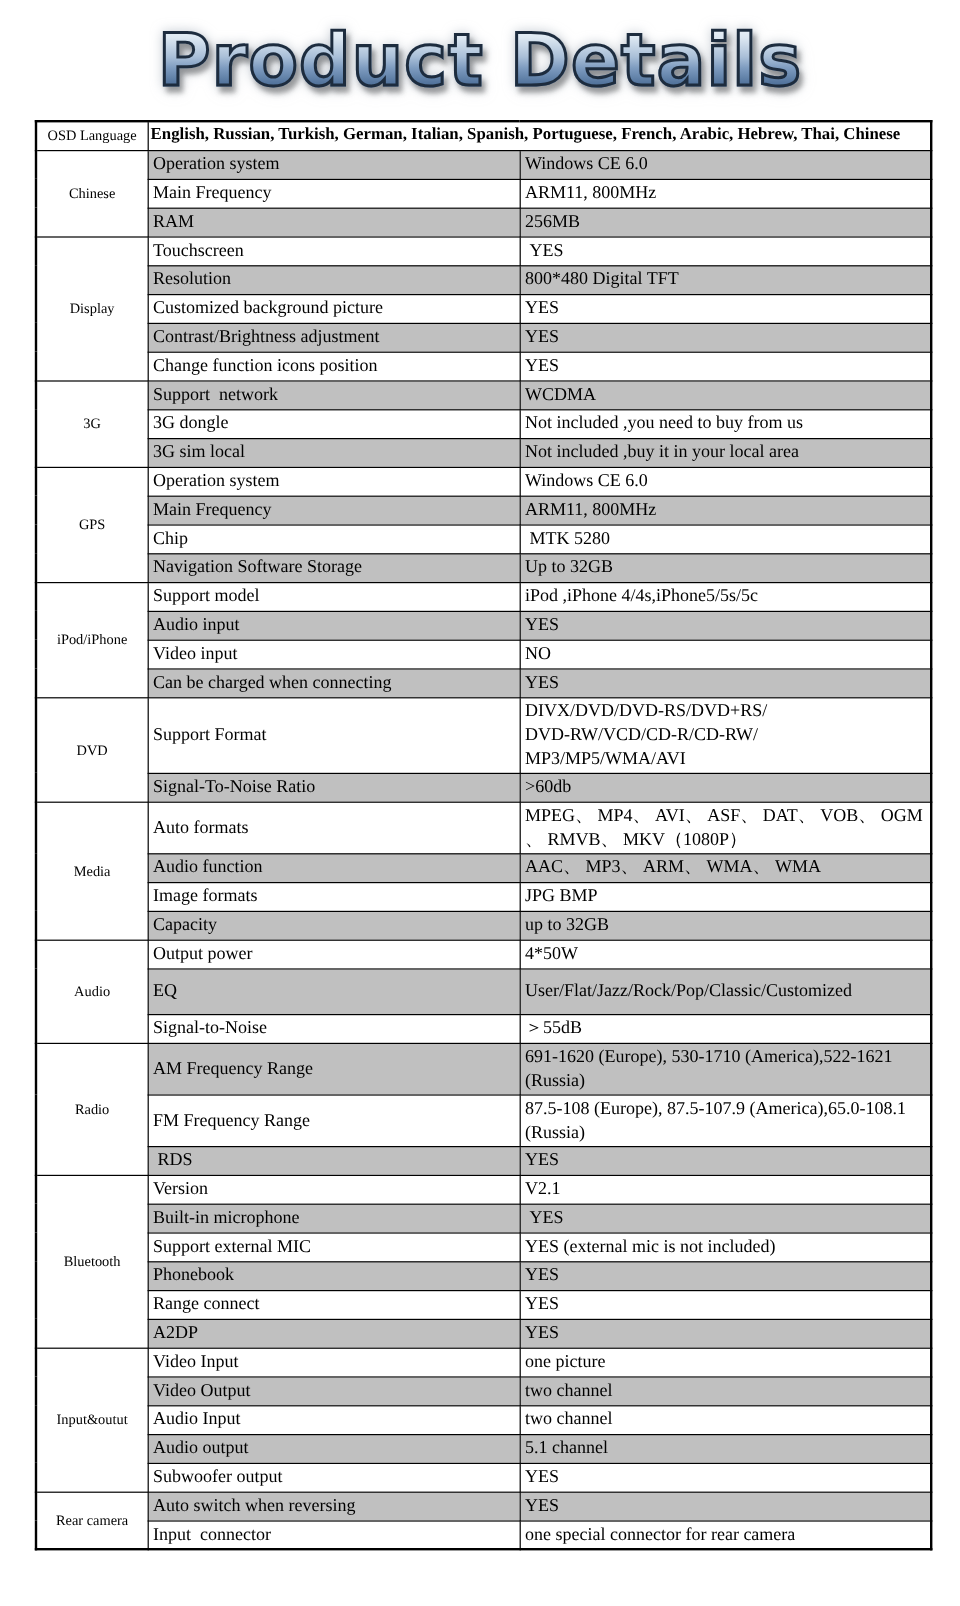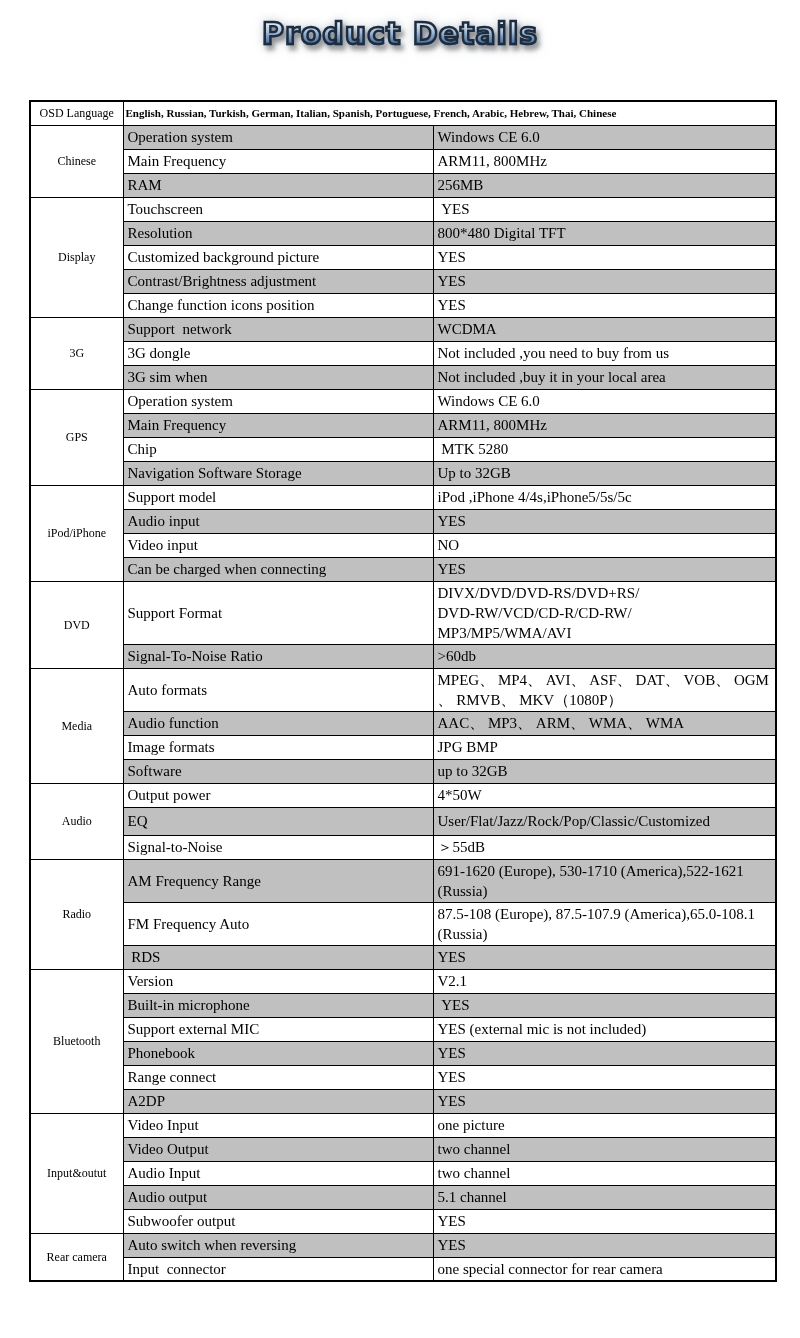--- a/index.html
+++ b/index.html
@@ -15,21 +15,21 @@
   .title-wrap {
     text-align: center;
     padding-top: 16px;
     height: 100px;
   }
   .title {
     display: inline-block;
     margin: 0;
     font-family: "DejaVu Sans", sans-serif;
     font-weight: bold;
-    font-size: 30px;
+    font-size: 60px;
     letter-spacing: 1px;
     background: linear-gradient(180deg,
       #f6fafd 0%, #dde8f2 22%, #a9bfd8 45%,
       #7e9cc0 58%, #56779f 75%, #3b5c87 90%, #2f4d75 100%);
     -webkit-background-clip: text;
     background-clip: text;
     color: #6d88ac;
     -webkit-text-fill-color: transparent;
     -webkit-text-stroke: 2.5px #1d2c3e;
     filter: drop-shadow(3px 5px 2px rgba(45,45,45,0.40))
@@ -66,21 +66,21 @@
     white-space: nowrap;
     padding: 1px 1px;
   }
   td.lbl, td.val {
     white-space: pre-wrap;
     background: #ffffff;
   }
   td.alt { background: #c0c0c0; }
   td.osd-value {
     font-weight: bold;
-    font-size: 11px;
+    font-size: 14px;
     white-space: nowrap;
     padding: 1px 2px;
   }
 </style>
 </head>
 <body>
 
 <div class="page">
   <div class="title-wrap">
     <h1 class="title">Product Details</h1>
@@ -134,21 +134,21 @@
         <tr class="spec-row">
           <td class="cat" rowspan="3">3G</td>
           <td class="lbl alt">Support  network</td>
           <td class="val alt">WCDMA</td>
         </tr>
         <tr class="spec-row">
           <td class="lbl">3G dongle</td>
           <td class="val">Not included ,you need to buy from us</td>
         </tr>
         <tr class="spec-row">
-          <td class="lbl alt">3G sim when</td>
+          <td class="lbl alt">3G sim local</td>
           <td class="val alt">Not included ,buy it in your local area</td>
         </tr>
         <tr class="spec-row">
           <td class="cat" rowspan="4">GPS</td>
           <td class="lbl">Operation system</td>
           <td class="val">Windows CE 6.0</td>
         </tr>
         <tr class="spec-row">
           <td class="lbl alt">Main Frequency</td>
           <td class="val alt">ARM11, 800MHz</td>
@@ -197,44 +197,44 @@
         </tr>
         <tr class="spec-row">
           <td class="lbl alt">Audio function</td>
           <td class="val alt">AAC、 MP3、 ARM、 WMA、 WMA</td>
         </tr>
         <tr class="spec-row">
           <td class="lbl">Image formats</td>
           <td class="val">JPG BMP</td>
         </tr>
         <tr class="spec-row">
-          <td class="lbl alt">Software</td>
+          <td class="lbl alt">Capacity</td>
           <td class="val alt">up to 32GB</td>
         </tr>
         <tr class="spec-row">
           <td class="cat" rowspan="3">Audio</td>
           <td class="lbl">Output power</td>
           <td class="val">4*50W</td>
         </tr>
-        <tr class="spec-row" style="height: 28px; margin-left: 41px;">
+        <tr class="spec-row" style="height: 38px; margin-left: 41px;">
           <td class="lbl alt">EQ</td>
           <td class="val alt">User/Flat/Jazz/Rock/Pop/Classic/Customized</td>
         </tr>
         <tr class="spec-row">
           <td class="lbl">Signal-to-Noise</td>
           <td class="val">＞55dB</td>
         </tr>
         <tr class="spec-row">
           <td class="cat" rowspan="3">Radio</td>
           <td class="lbl alt">AM Frequency Range</td>
           <td class="val alt">691-1620 (Europe), 530-1710 (America),522-1621
 (Russia)</td>
         </tr>
         <tr class="spec-row">
-          <td class="lbl">FM Frequency Auto</td>
+          <td class="lbl">FM Frequency Range</td>
           <td class="val">87.5-108 (Europe), 87.5-107.9 (America),65.0-108.1
 (Russia)</td>
         </tr>
         <tr class="spec-row">
           <td class="lbl alt"> RDS</td>
           <td class="val alt">YES</td>
         </tr>
         <tr class="spec-row">
           <td class="cat" rowspan="6">Bluetooth</td>
           <td class="lbl">Version</td>

